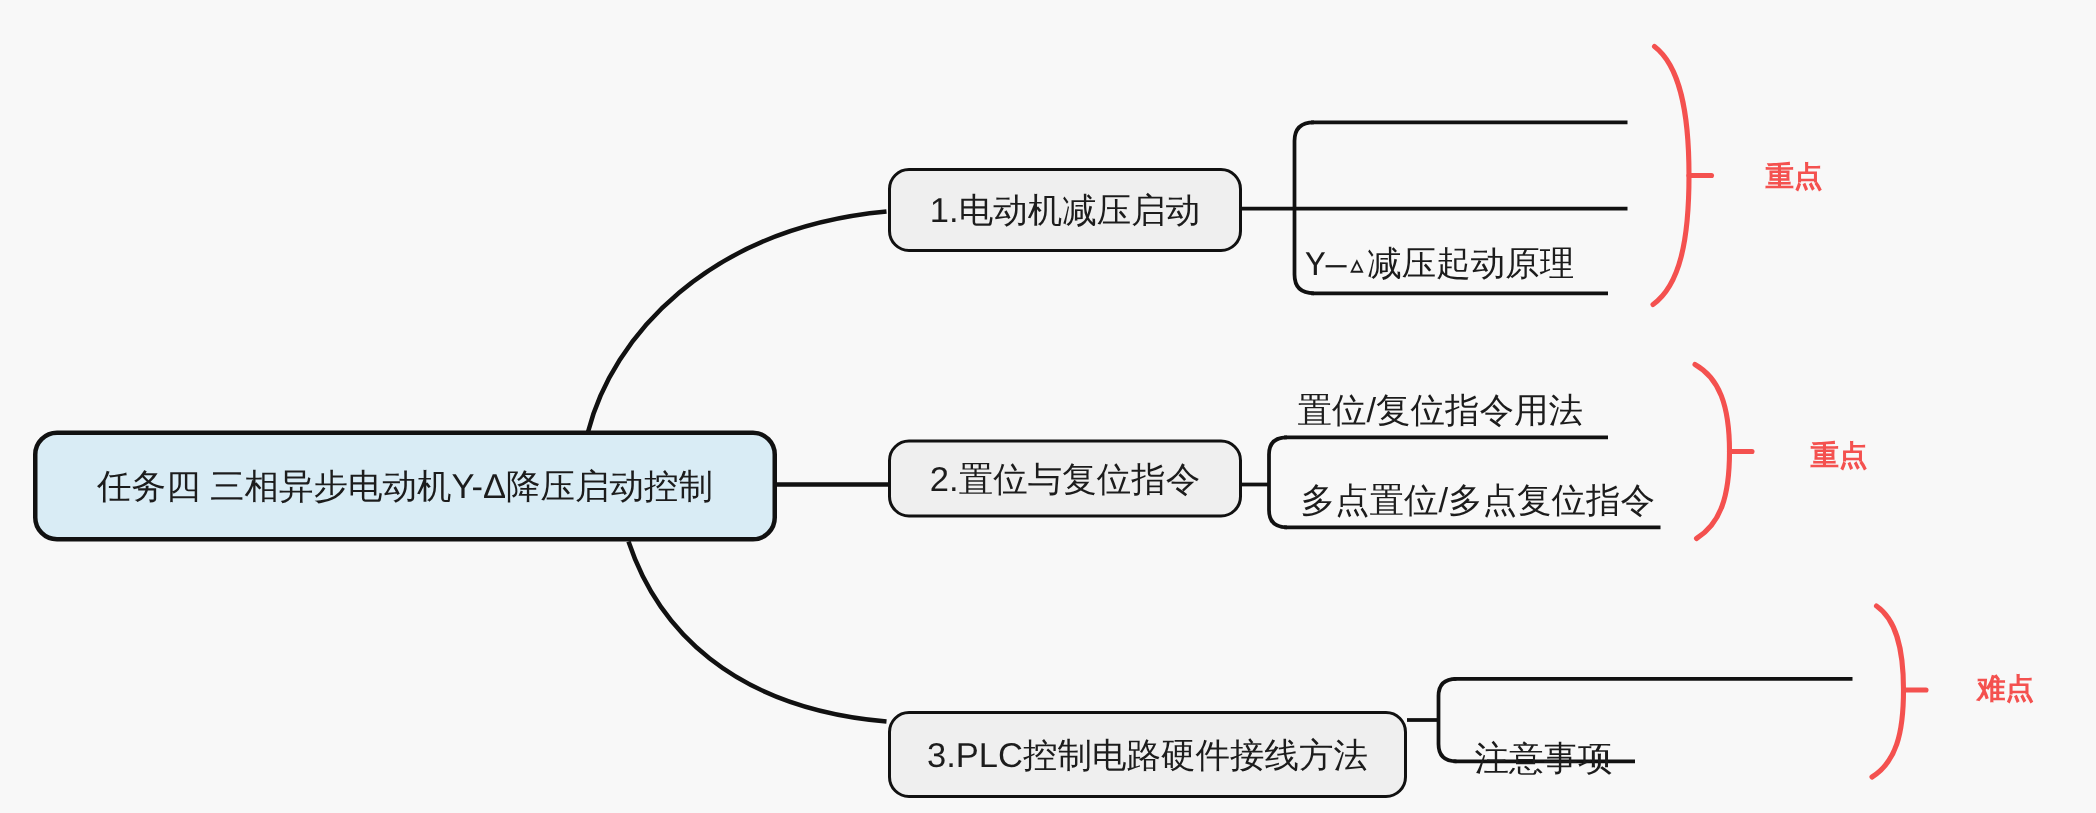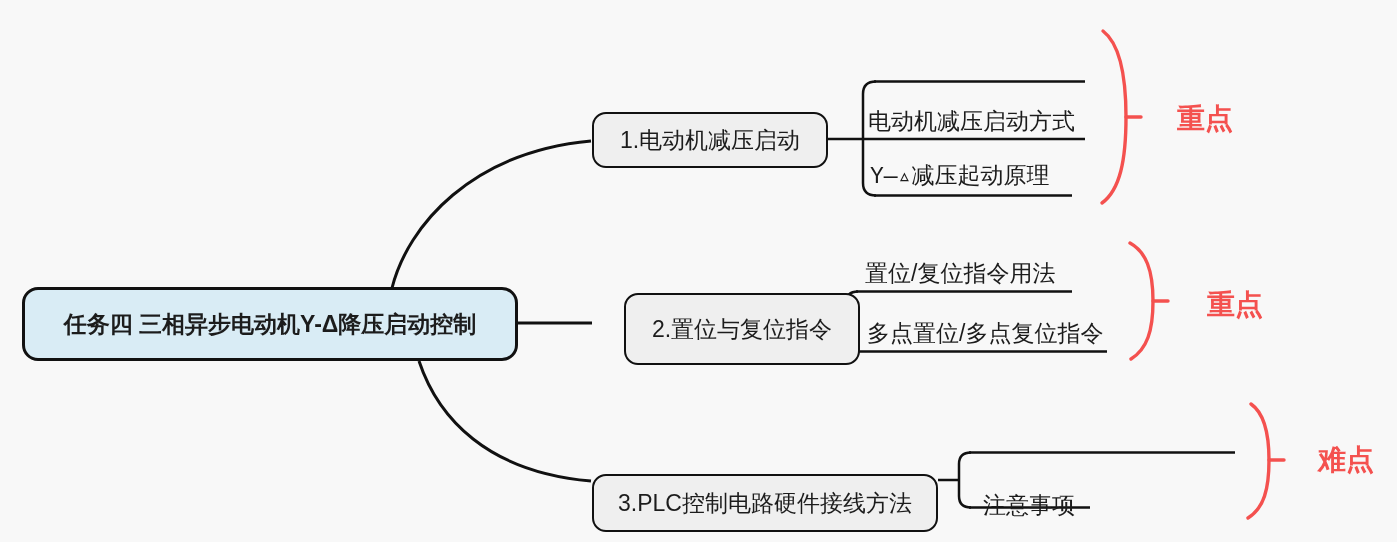--- a/index.html
+++ b/index.html
@@ -17,40 +17,40 @@
     position:absolute;
     display:flex;align-items:center;justify-content:center;
     border:3px solid var(--line,#111);
     box-sizing:border-box;
     white-space:nowrap;
   }
   .root-node{
     left:22px;top:287px;width:496px;height:74px;
     background:var(--root-fill,#d9ecf5);
     border-radius:16px;
-    font-size:23px;font-weight:bold;
+    font-size:23px;font-weight:normal;
   }
   .branch-node{
     background:var(--branch-fill,#efefef);
     border-width:2.5px;
     border-radius:14px;
     font-size:23px;
   }
   .branch-1{left:592px;top:112px;width:236px;height:56px;}
-  .branch-2{left:592px;top:293px;width:236px;height:72px;margin-left:32px;}
+  .branch-2{left:592px;top:293px;width:236px;height:52px;}
   .branch-3{left:592px;top:450px;width:346px;height:58px;margin-top:24px;}
 
   .leaf{
     position:absolute;
     font-size:23px;line-height:30px;
     white-space:nowrap;
   }
   .tag{
     position:absolute;
-    font-size:28px;font-weight:bold;line-height:24px;
+    font-size:19px;font-weight:bold;line-height:24px;
     color:var(--accent,#f4514f);
     white-space:nowrap;
   }
   .black-line{stroke:var(--line,#111);stroke-width:2.5;fill:none;}
   .node-link{stroke:var(--line,#111);stroke-width:3;fill:none;}
   .brace{stroke:var(--accent,#f4514f);stroke-width:3.4;fill:none;stroke-linecap:round;}
 </style>
 </head>
 <body>
 
@@ -97,21 +97,20 @@
   </div>
 
   <div class="node branch-node branch-2">
     <span>2.置位与复位指令</span>
   </div>
 
   <div class="node branch-node branch-3">
     <span>3.PLC控制电路硬件接线方法</span>
   </div>
 
-  <div class="leaf" style="left:868px;top:106px;">电动机减压启动方式</div>
   <div class="leaf" style="left:870px;top:162px;font-family:Liberation Mono, monospace;">Y—▵减压起动原理</div>
 
   <div class="leaf" style="left:867px;top:318px;">多点置位/多点复位指令</div>
   <div class="leaf" style="left:865px;top:258px;">置位/复位指令用法</div>
 
   <div class="leaf" style="left:983px;top:490px;">注意事项</div>
 
   <div class="tag" style="left:1177px;top:107px;">重点</div>
   <div class="tag" style="left:1207px;top:293px;">重点</div>
   <div class="tag" style="left:1318px;top:448px;font-family:Liberation Serif, serif;">难点</div>

